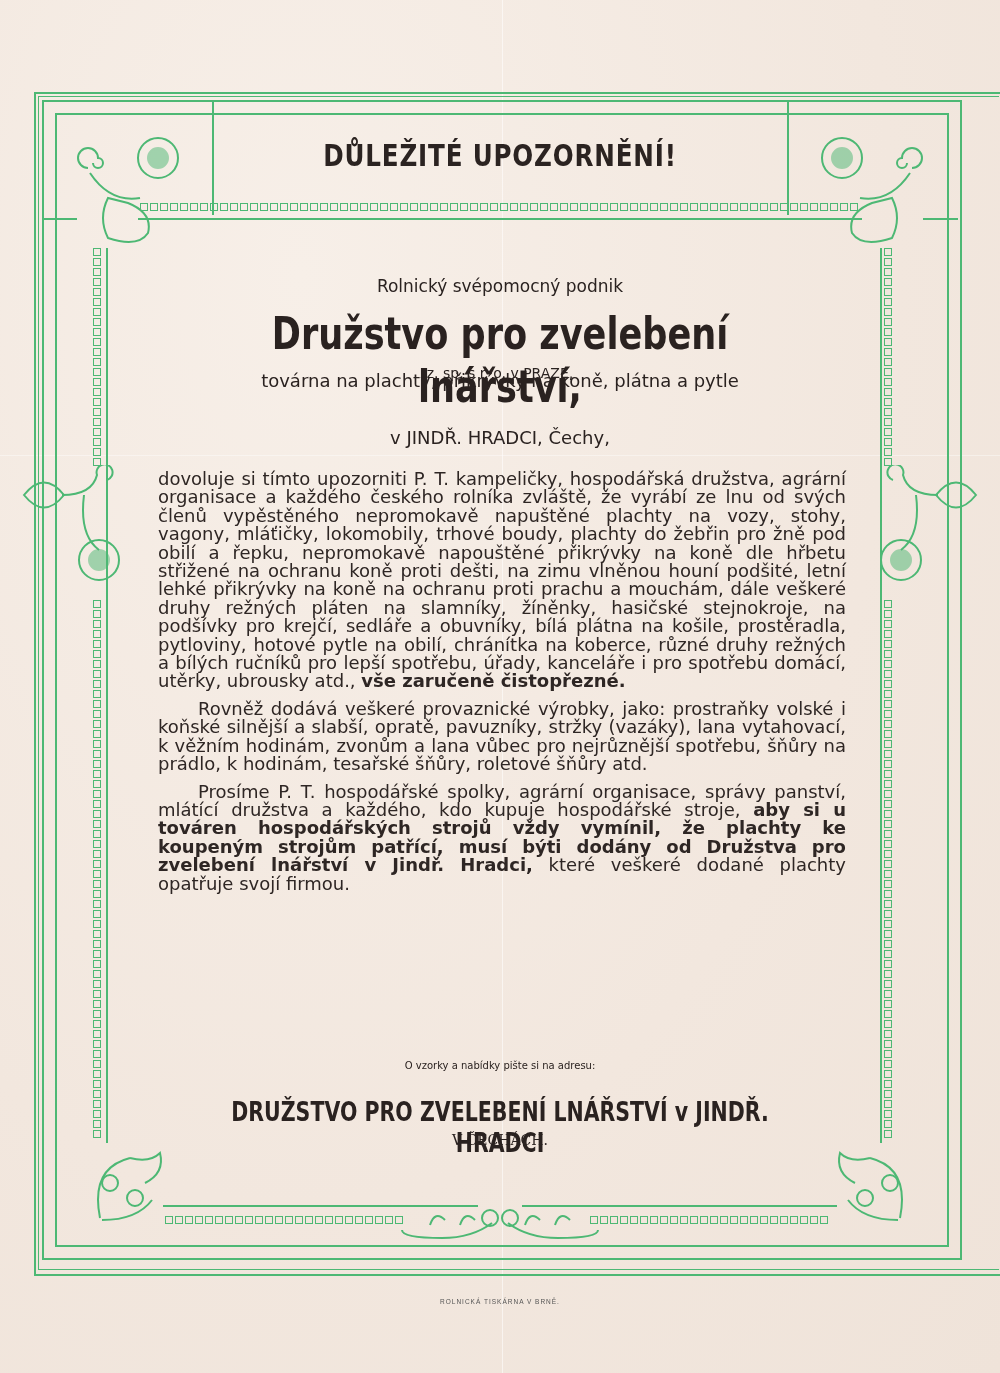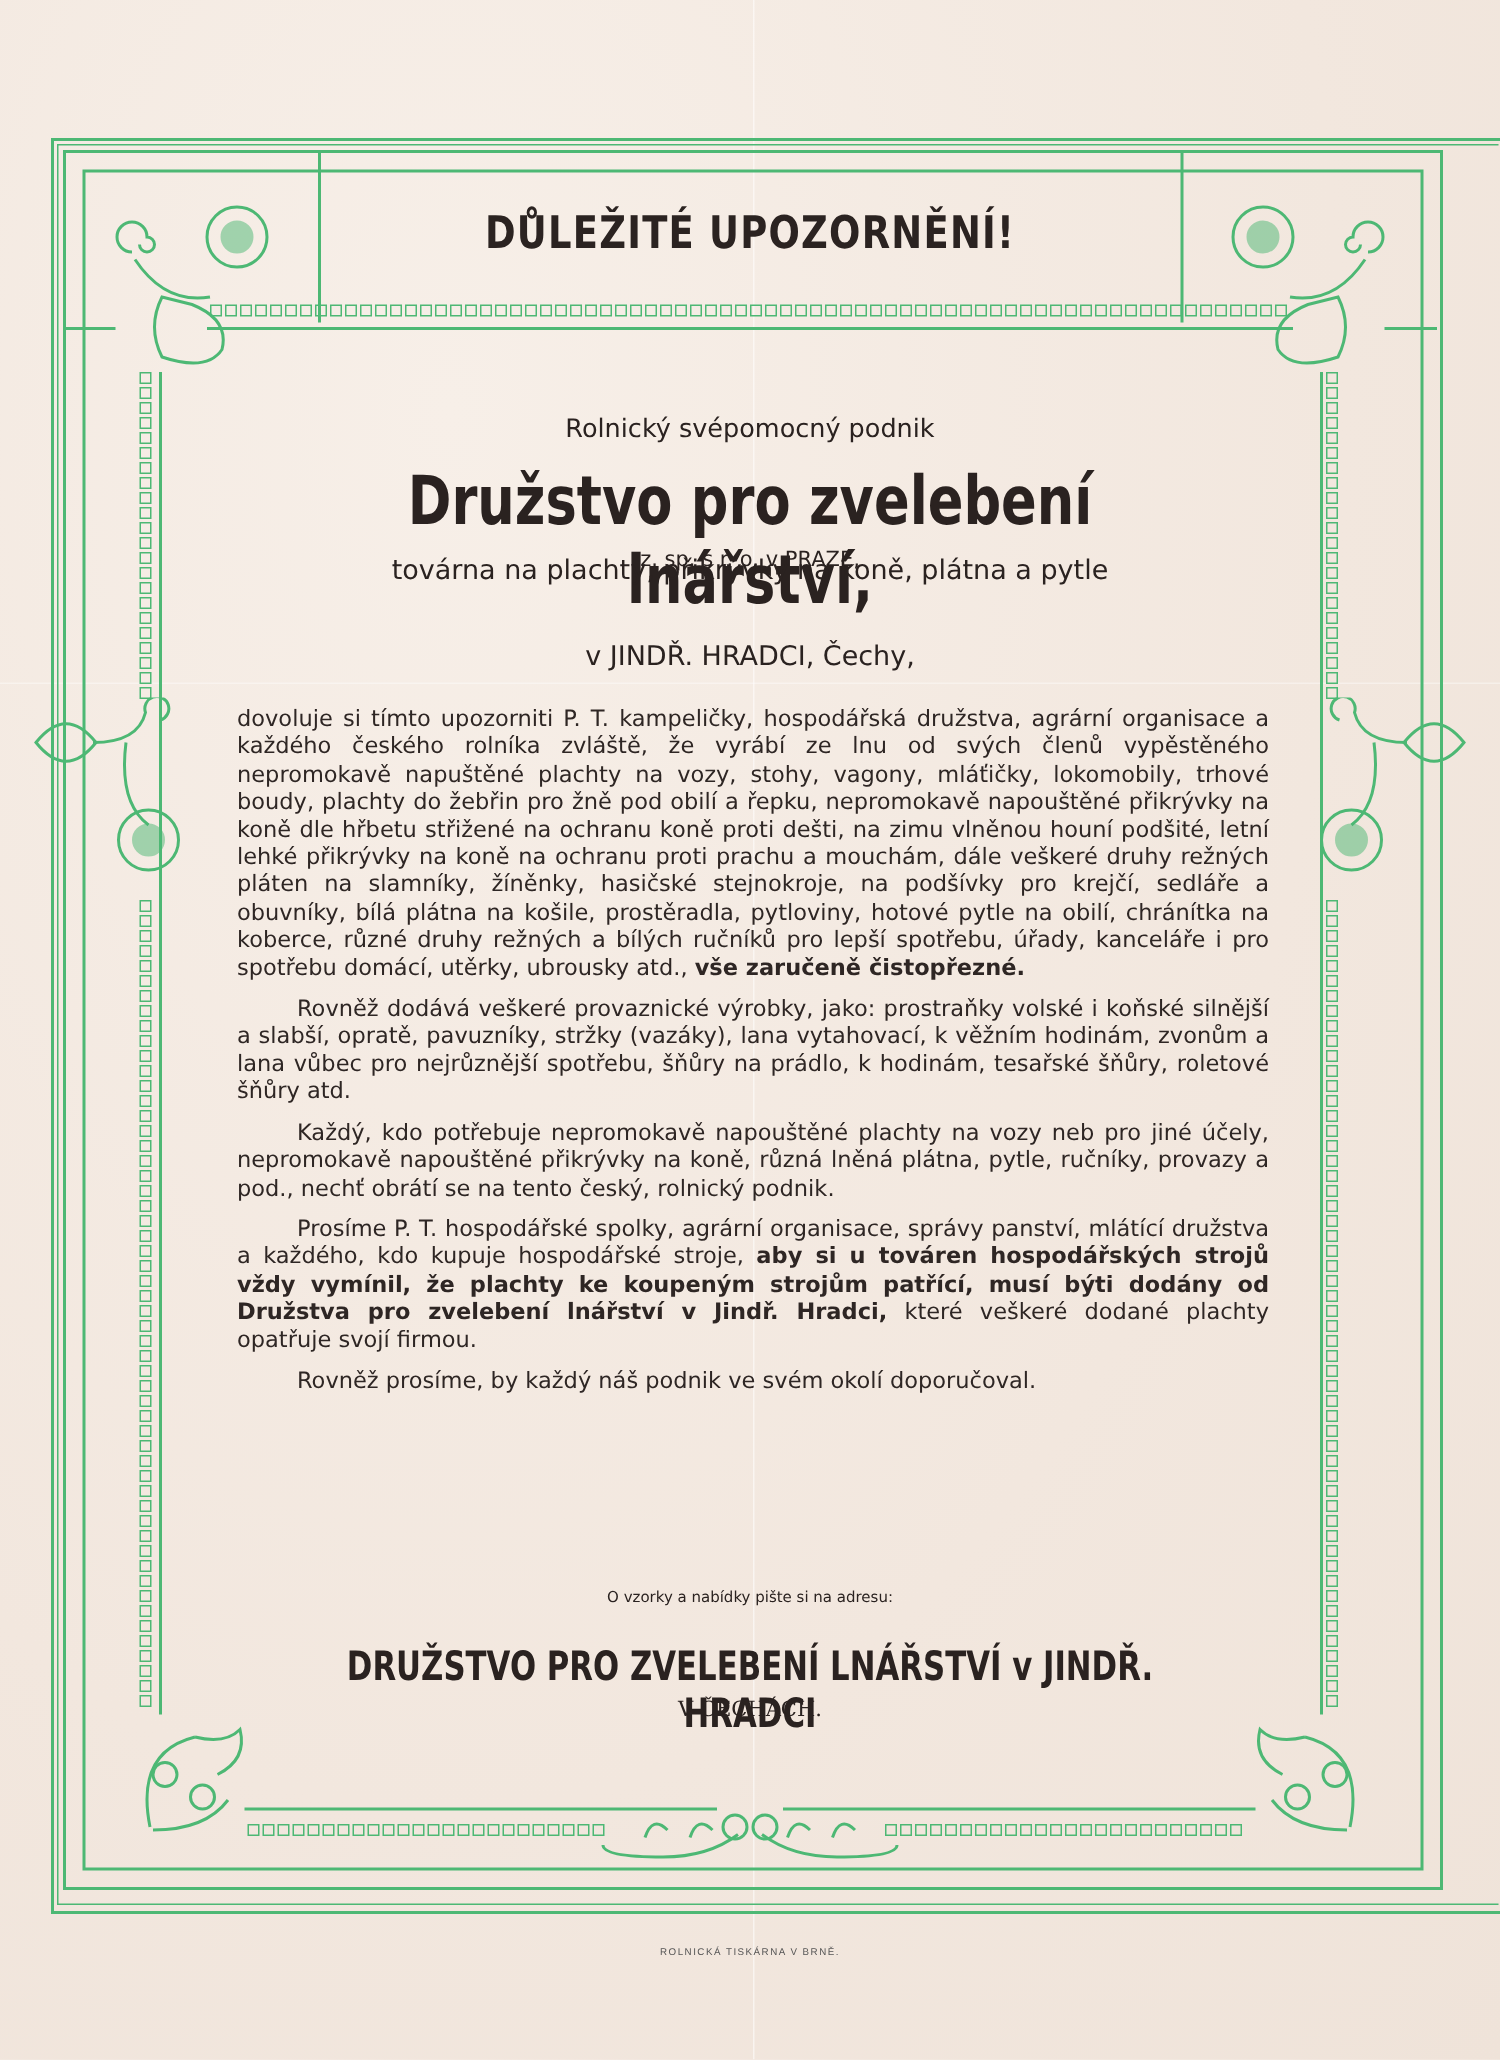--- a/index.html
+++ b/index.html
@@ -28,21 +28,21 @@
     transform:scaleX(0.82);
   }
   .center { position:absolute; left:110px; width:780px; text-align:center; }
   .sub1 { top:276px; font-size:17px; font-family:"DejaVu Sans", sans-serif; }
   .big  { top:307px; font-size:45px; font-weight:bold; font-family:"DejaVu Sans", sans-serif; transform:scaleX(0.78); letter-spacing:0px; }
   .sub2 { top:365px; font-size:14px; font-family:"DejaVu Sans", sans-serif; }
   .sub3 { top:370px; font-size:18px; font-family:"DejaVu Sans", sans-serif; }
   .sub4 { top:427px; font-size:18px; font-family:"DejaVu Sans", sans-serif; }
   .body {
     position:absolute; left:158px; top:470px; width:688px;
-    font-family:"DejaVu Sans", sans-serif; font-size:15px; line-height:18.4px; text-align:justify; color:#2e2624;
+    font-family:"DejaVu Sans", sans-serif; font-size:18px; line-height:18.4px; text-align:justify; color:#2e2624;
   }
   .body p { margin:0 0 9px 0; text-indent:40px; }
   .body p.noind { text-indent:0; }
   .body b { font-weight:bold; }
   .addr-lead { top:1060px; font-size:10px; font-family:"DejaVu Sans", sans-serif; }
   .addr { top:1096px; font-size:27px; font-weight:bold; font-family:"DejaVu Sans", sans-serif; transform:scaleX(0.76); }
   .addr2 { top:1132px; font-size:14px; font-family:"DejaVu Serif", serif; }
   .printer { position:absolute; left:380px; top:1298px; width:240px; text-align:center; font-size:6.5px; letter-spacing:1px; color:#555; }
 </style>
 </head>
@@ -410,22 +410,20 @@
 
 <div class="center sub1">Rolnický svépomocný podnik</div>
 <div class="center big">Družstvo pro zvelebení lnářství,</div>
 <div class="center sub2">z. sp. s r. o. v PRAZE,</div>
 <div class="center sub3">továrna na plachty, přikrývky na koně, plátna a pytle</div>
 <div class="center sub4">v JINDŘ. HRADCI, Čechy,</div>
 
 <div class="body">
   <p class="noind"><span>dovoluje si tímto upozorniti P. T. kampeličky, hospodářská družstva, agrární organisace a každého českého rolníka zvláště, že vyrábí ze lnu od svých členů vypěstěného nepromokavě napuštěné plachty na vozy, stohy, vagony, mláťičky, lokomobily, trhové boudy, plachty do žebřin pro žně pod obilí a řepku, nepromokavě napouštěné přikrývky na koně dle hřbetu střižené na ochranu koně proti dešti, na zimu vlněnou houní podšité, letní lehké přikrývky na koně na ochranu proti prachu a mouchám, dále veškeré druhy režných pláten na slamníky, žíněnky, hasičské stejnokroje, na podšívky pro krejčí, sedláře a obuvníky, bílá plátna na košile, prostěradla, pytloviny, hotové pytle na obilí, chránítka na koberce, různé druhy režných a bílých ručníků pro lepší spotřebu, úřady, kanceláře i pro spotřebu domácí, utěrky, ubrousky atd., </span><b>vše zaručeně čistopřezné.</b></p>
   <p><span>Rovněž dodává veškeré provaznické výrobky, jako: prostraňky volské i koňské silnější a slabší, opratě, pavuzníky, stržky (vazáky), lana vytahovací, k věžním hodinám, zvonům a lana vůbec pro nejrůznější spotřebu, šňůry na prádlo, k hodinám, tesařské šňůry, roletové šňůry atd.</span></p>
-  <p><span>Každý, kdo potřebuje nepromokavě napouštěné plachty na vozy neb pro jiné účely, nepromokavě napouštěné přikrývky na koně, různá lněná plátna, pytle, ručníky, provazy a pod., nechť obrátí se na tento český, rolnický podnik.</span></p>
   <p><span>Prosíme P. T. hospodářské spolky, agrární organisace, správy panství, mlátící družstva a každého, kdo kupuje hospodářské stroje, </span><b>aby si u továren hospodářských strojů vždy vymínil, že plachty ke koupeným strojům patřící, musí býti dodány od Družstva pro zvelebení lnářství v Jindř. Hradci,</b><span> které veškeré dodané plachty opatřuje svojí firmou.</span></p>
-  <p><span>Rovněž prosíme, by každý náš podnik ve svém okolí doporučoval.</span></p>
 </div>
 
 <div class="center addr-lead">O vzorky a nabídky pište si na adresu:</div>
 <div class="center addr">DRUŽSTVO PRO ZVELEBENÍ LNÁŘSTVÍ v JINDŘ. HRADCI</div>
 <div class="center addr2">V ČECHÁCH.</div>
 
 <div class="printer">ROLNICKÁ TISKÁRNA V BRNĚ.</div>
 
 </body></html>

